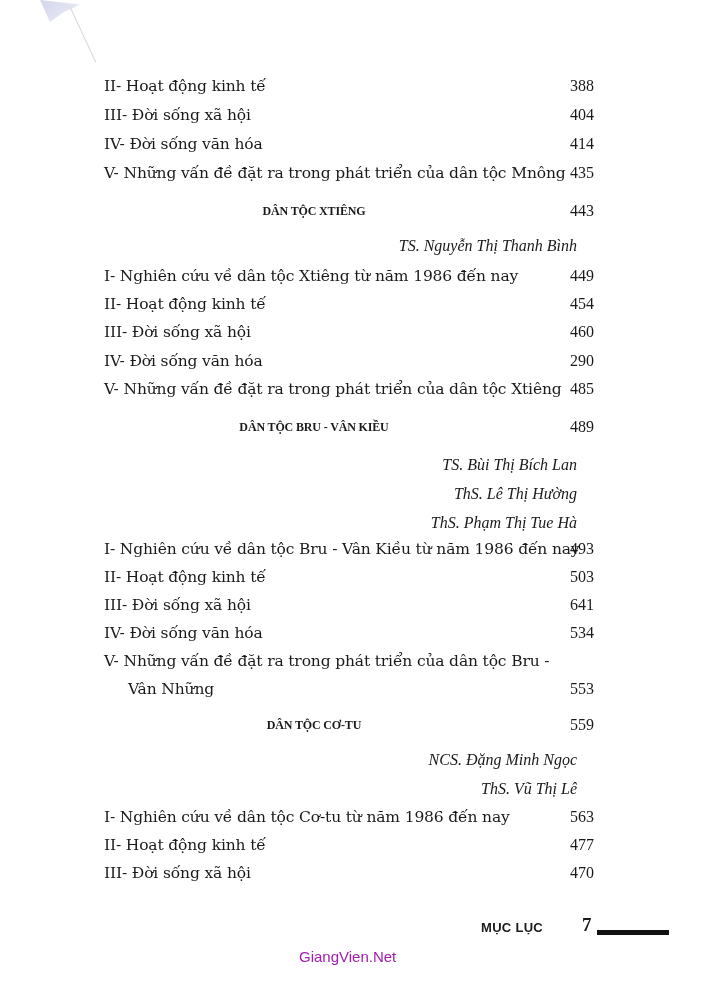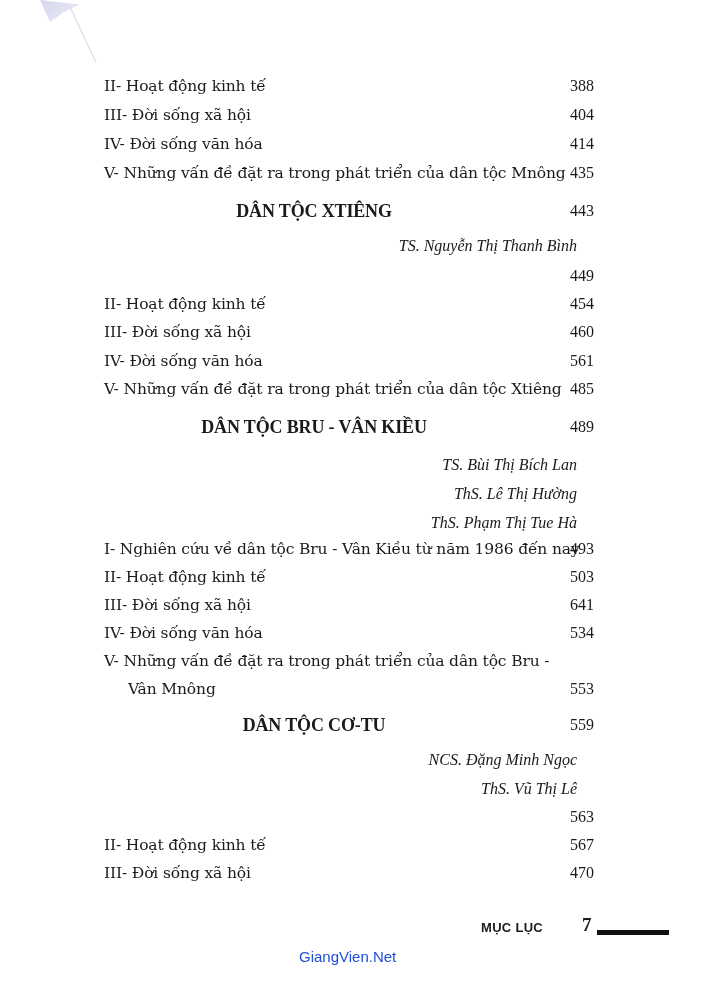--- a/index.html
+++ b/index.html
@@ -21,41 +21,41 @@
     }
     .toc { position: absolute; left: 0; top: 0; width: 707px; }
     .row {
       position: absolute; left: 104px; width: 490px; height: 28px;
       font-size: 15.5px; line-height: 28px; white-space: nowrap;
     }
     .row .label { position: absolute; left: 0; top: 0; letter-spacing: -0.15px; }
     .row .page { position: absolute; right: 0; top: 0; font-family: "Liberation Serif", serif; font-size: 16px; text-align: right; }
     .heading .label {
       left: 0; right: 0; width: 490px; text-align: center;
-      font-weight: bold; font-family: "Liberation Serif", serif; font-size: 18px;
+      font-weight: bold; font-family: "Liberation Serif", serif; font-size: 12px;
       padding-right: 70px; box-sizing: border-box;
     }
     .author {
       position: absolute; right: 130px; font-style: italic; font-size: 16px;
       font-family: "Liberation Serif", serif; line-height: 28px; white-space: nowrap;
     }
     .indent { left: 128px !important; }
     .footer-title {
       position: absolute; left: 481px; top: 920px; font-family: "Liberation Sans", sans-serif;
       font-weight: bold; font-size: 13px; letter-spacing: 0.3px;
     }
     .footer-num {
       position: absolute; left: 582px; top: 914px; font-family: "Liberation Serif", serif;
       font-weight: bold; font-size: 19px;
     }
     .footer-rule {
       position: absolute; left: 597px; top: 930px; width: 72px; height: 5px; background: #111;
     }
     .watermark {
-      position: absolute; left: 299px; top: 948px; color: #1d4ed8;
+      position: absolute; left: 299px; top: 948px; color: #a21caf;
       font-family: "Liberation Sans", sans-serif; font-size: 15px;
     }
   </style>
 </head>
 <body>
 
 <div class="corner-mark"></div>
 <div class="corner-line"></div>
 
 <div class="toc">
@@ -76,33 +76,34 @@
       <span class="label">V- Những vấn đề đặt ra trong phát triển của dân tộc Mnông</span>
       <span class="page">435</span>
     </div>
 
   <div class="row heading" style="top:197px">
       <span class="label">DÂN TỘC XTIÊNG</span>
       <span class="page">443</span>
     </div>
   <div class="author" style="top:232px">TS. Nguyễn Thị Thanh Bình</div>
   <div class="row" style="top:262px">
+      <span class="label">I- Nghiên cứu về dân tộc Xtiêng từ năm 1986 đến nay</span>
       <span class="page">449</span>
     </div>
   <div class="row" style="top:290px">
       <span class="label">II- Hoạt động kinh tế</span>
       <span class="page">454</span>
     </div>
   <div class="row" style="top:318px">
       <span class="label">III- Đời sống xã hội</span>
       <span class="page">460</span>
     </div>
   <div class="row" style="top:347px">
       <span class="label">IV- Đời sống văn hóa</span>
-      <span class="page">561</span>
+      <span class="page">290</span>
     </div>
   <div class="row" style="top:375px">
       <span class="label">V- Những vấn đề đặt ra trong phát triển của dân tộc Xtiêng</span>
       <span class="page">485</span>
     </div>
 
   <div class="row heading" style="top:413px">
       <span class="label">DÂN TỘC BRU - VÂN KIỀU</span>
       <span class="page">489</span>
     </div>
@@ -123,36 +124,37 @@
     </div>
   <div class="row" style="top:619px">
       <span class="label">IV- Đời sống văn hóa</span>
       <span class="page">534</span>
     </div>
   <div class="row" style="top:647px">
       <span class="label">V- Những vấn đề đặt ra trong phát triển của dân tộc Bru -</span>
       <span class="page"></span>
     </div>
   <div class="row indent" style="top:675px; width:466px">
-      <span class="label">Vân Mnông</span>
+      <span class="label">Vân Những</span>
       <span class="page">553</span>
     </div>
 
   <div class="row heading" style="top:711px">
       <span class="label">DÂN TỘC CƠ-TU</span>
       <span class="page">559</span>
     </div>
   <div class="author" style="top:746px">NCS. Đặng Minh Ngọc</div>
   <div class="author" style="top:775px">ThS. Vũ Thị Lê</div>
   <div class="row" style="top:803px">
+      <span class="label">I- Nghiên cứu về dân tộc Cơ-tu từ năm 1986 đến nay</span>
       <span class="page">563</span>
     </div>
   <div class="row" style="top:831px">
       <span class="label">II- Hoạt động kinh tế</span>
-      <span class="page">567</span>
+      <span class="page">477</span>
     </div>
   <div class="row" style="top:859px">
       <span class="label">III- Đời sống xã hội</span>
       <span class="page">470</span>
     </div>
 </div>
 
 <div class="footer-title">MỤC LỤC</div>
 <div class="footer-num">7</div>
 <div class="footer-rule"></div>

